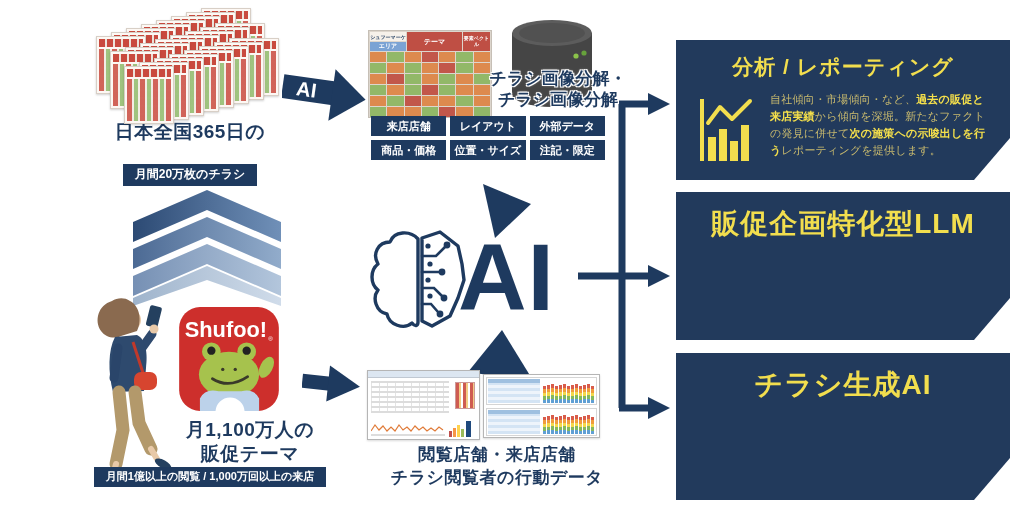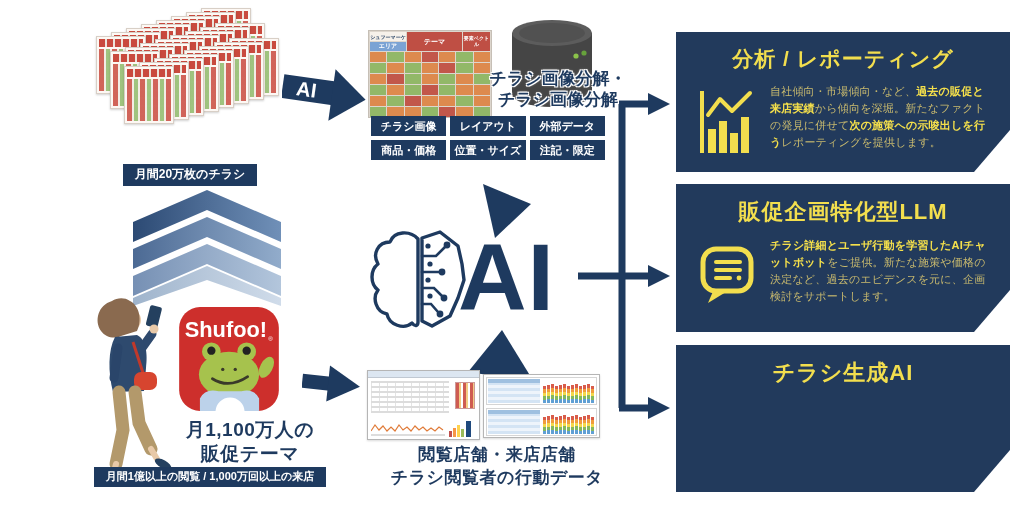--- a/index.html
+++ b/index.html
@@ -61,28 +61,28 @@
   .panel .ptable{position:absolute;left:1px;top:1px;width:52px;bottom:1px;
     background:
       linear-gradient(#9fc0e0 0 4px,transparent 4px),
       repeating-linear-gradient(0deg,#d4e4f4 0 3px,#eef4fb 3px 6px);}
   .rainbow{position:absolute;left:56px;right:1px;top:4px;bottom:1px;display:flex;align-items:flex-end;gap:1px;}
   .rbar{width:3px;display:flex;flex-direction:column;}
   .rbar div{width:100%;}
 
   
   .out-box{position:absolute;left:676px;width:334px;background:#223a5c;
-    clip-path:polygon(0 0,100% 0,100% calc(100% - 42px),calc(100% - 36px) 100%,0 100%);}
+    clip-path:polygon(0 0,100% 0,100% calc(100% - 42px),calc(100% - 36px) 100%,0 100%);margin-top:8px;}
   .out-title{text-align:center;font-weight:bold;color:#f2de4e;margin-top:13px;letter-spacing:1px;}
   .out-content{display:flex;gap:14px;padding:10px 16px 0 22px;align-items:flex-start;}
   .out-icon{flex-shrink:0;margin-top:6px;}
   .out-body{font-size:11px;line-height:1.55;color:#c9ba6e;letter-spacing:.2px;}
   .out-body .seg-bold{color:#f5e04b;font-weight:bold;}
 
-  .t21{font-size:21px;} .t22{font-size:22px;}
+  .t21{font-size:21px;} .t22{font-size:28px;}
 </style>
 </head>
 <body>
 
 <div class="canvas">
 
   <div class="flyer-stack">
       <div class="flyer" style="left: 4px; top: 28px; z-index: 7;"></div>
       <div class="flyer" style="left: 19px; top: 24px; z-index: 6;"></div>
       <div class="flyer" style="left: 34px; top: 20px; z-index: 5;"></div>
@@ -103,20 +103,21 @@
       <div class="flyer" style="left: 47px; top: 54px; z-index: 26;"></div>
       <div class="flyer" style="left: 62px; top: 50px; z-index: 25;"></div>
       <div class="flyer" style="left: 77px; top: 46px; z-index: 24;"></div>
       <div class="flyer" style="left: 92px; top: 42px; z-index: 23;"></div>
       <div class="flyer" style="left: 107px; top: 38px; z-index: 22;"></div>
       <div class="flyer" style="left: 122px; top: 34px; z-index: 21;"></div>
       <div class="flyer" style="left: 137px; top: 30px; z-index: 20;"></div>
     </div>
 
   <div class="big-title" style="left:70px;top:120px;width:240px;">
+    <span>日本全国365日の</span>
   </div>
   <div class="badge-wrap" style="left:70px;top:164px;width:240px;">
     <span class="badge normal">月間20万枚のチラシ</span>
   </div>
 
   <svg style="position:absolute;left:133px;top:190px;" width="148" height="116" viewBox="0 0 148 116">
     <defs>
       <linearGradient id="cg0" x1="0" y1="0" x2="1" y2="0">
           <stop offset="0" stop-color="#2c4a74"></stop>
           <stop offset="1" stop-color="#7090b8"></stop>
@@ -279,21 +280,21 @@
     <circle cx="70" cy="40" r="2.6" fill="#8bc34a"></circle>
     <circle cx="78" cy="37" r="2.6" fill="#67a23c"></circle>
   </svg>
 
   <div class="archive-title">
     <span>チラシ画像分解・</span>
     <span>チラシ画像分解</span>
   </div>
 
   <div class="tag-grid">
-    <div class="tag">チラシ画像</div>
+    <div class="tag">来店店舗</div>
     <div class="tag">レイアウト</div>
     <div class="tag">外部データ</div>
     <div class="tag">商品・価格</div>
     <div class="tag">位置・サイズ</div>
     <div class="tag">注記・限定</div>
   </div>
 
   <svg style="position:absolute;left:479px;top:184px;" width="56" height="56" viewBox="0 0 56 56">
     <polygon points="4,0 52,20 16,54" fill="#1e3a5f"></polygon>
   </svg>
@@ -566,30 +567,19 @@
         <rect x="32" y="44" width="8" height="20" fill="#f2de4e"></rect>
         <rect x="43" y="28" width="8" height="36" fill="#f2de4e"></rect>
         <polyline points="10,26 22,10 34,22 52,4" fill="none" stroke="#f2de4e" stroke-width="4" stroke-linecap="round" stroke-linejoin="round"></polyline>
       </svg>
       <div class="out-body"><span>自社傾向・市場傾向・など、</span><span class="seg-bold">過去の販促と来店実績</span><span>から傾向を深堀。新たなファクトの発見に併せて</span><span class="seg-bold">次の施策への示唆出しを行う</span><span>レポーティングを提供します。</span></div>
     </div>
   </div>
 
   <div class="out-box" style="top:184px;height:148px;">
     <div class="out-title t22">販促企画特化型LLM</div>
-    <div class="out-content">
-      <svg class="out-icon" width="58" height="66" viewBox="0 0 58 66">
-        <rect x="5" y="6" width="48" height="42" rx="13" fill="none" stroke="#f2de4e" stroke-width="5"></rect>
-        <path d="M16,46 L10,60 L28,49" fill="#f2de4e"></path>
-        <line x1="18" y1="19" x2="42" y2="19" stroke="#f2de4e" stroke-width="4" stroke-linecap="round"></line>
-        <line x1="18" y1="27" x2="42" y2="27" stroke="#f2de4e" stroke-width="4" stroke-linecap="round"></line>
-        <line x1="18" y1="35" x2="32" y2="35" stroke="#f2de4e" stroke-width="4" stroke-linecap="round"></line>
-        <circle cx="41" cy="35" r="2.4" fill="#f2de4e"></circle>
-      </svg>
-      <div class="out-body"><span class="seg-bold">チラシ詳細とユーザ行動を学習したAIチャットボット</span><span>をご提供。新たな施策や価格の決定など、過去のエビデンスを元に、企画検討をサポートします。</span></div>
-    </div>
   </div>
 
   <div class="out-box" style="top:345px;height:147px;">
     <div class="out-title t22">チラシ生成AI</div>
   </div>
 
 </div>
 
 </body></html>

